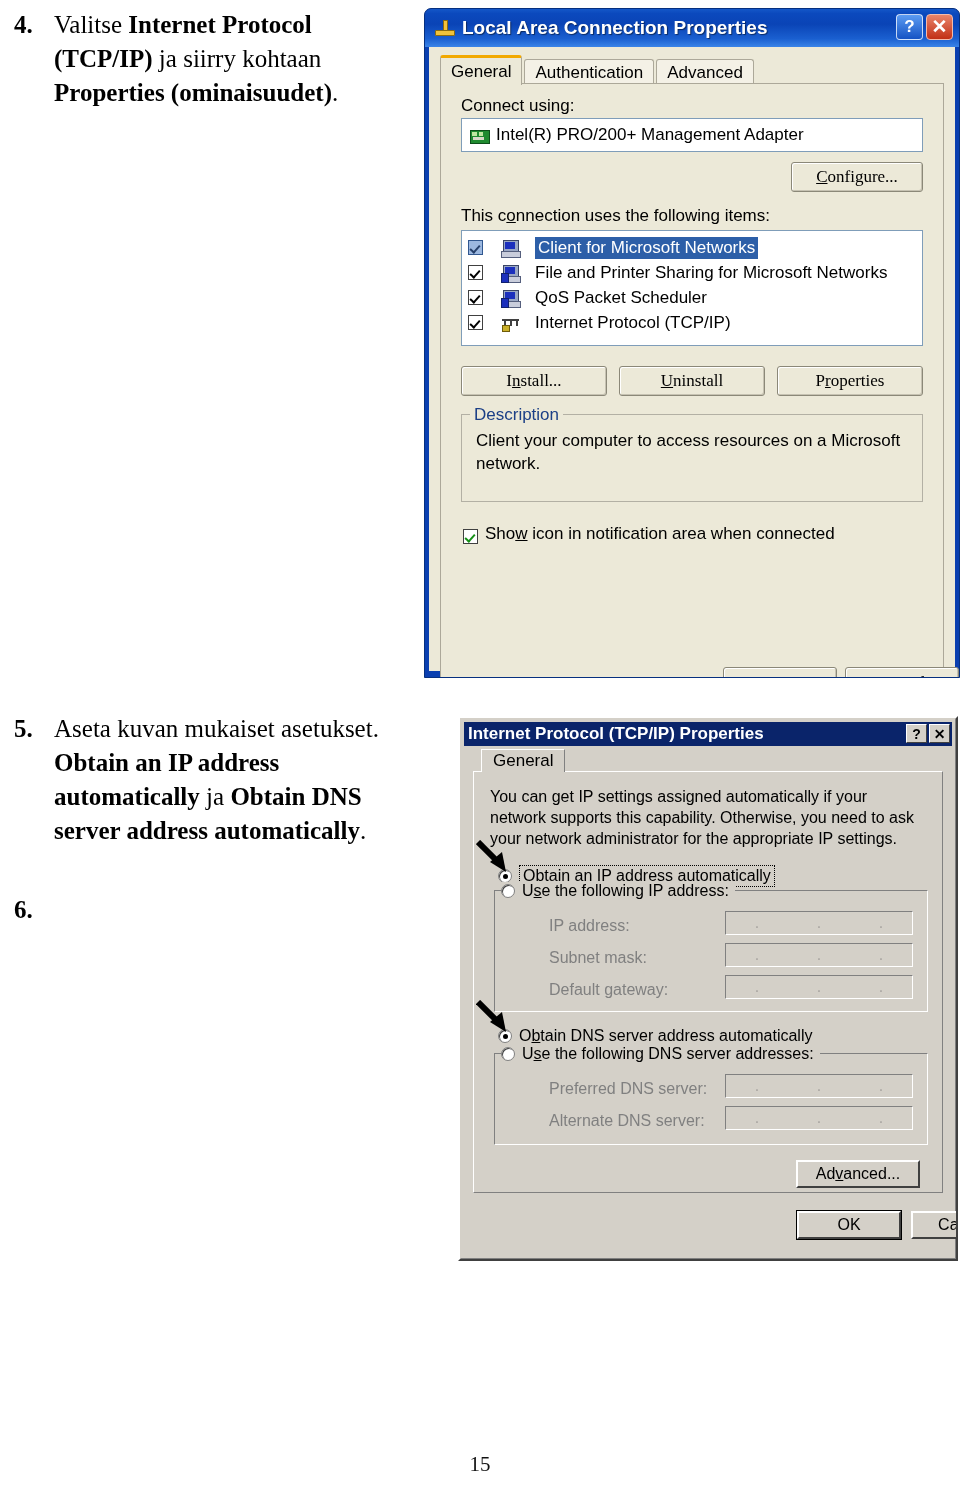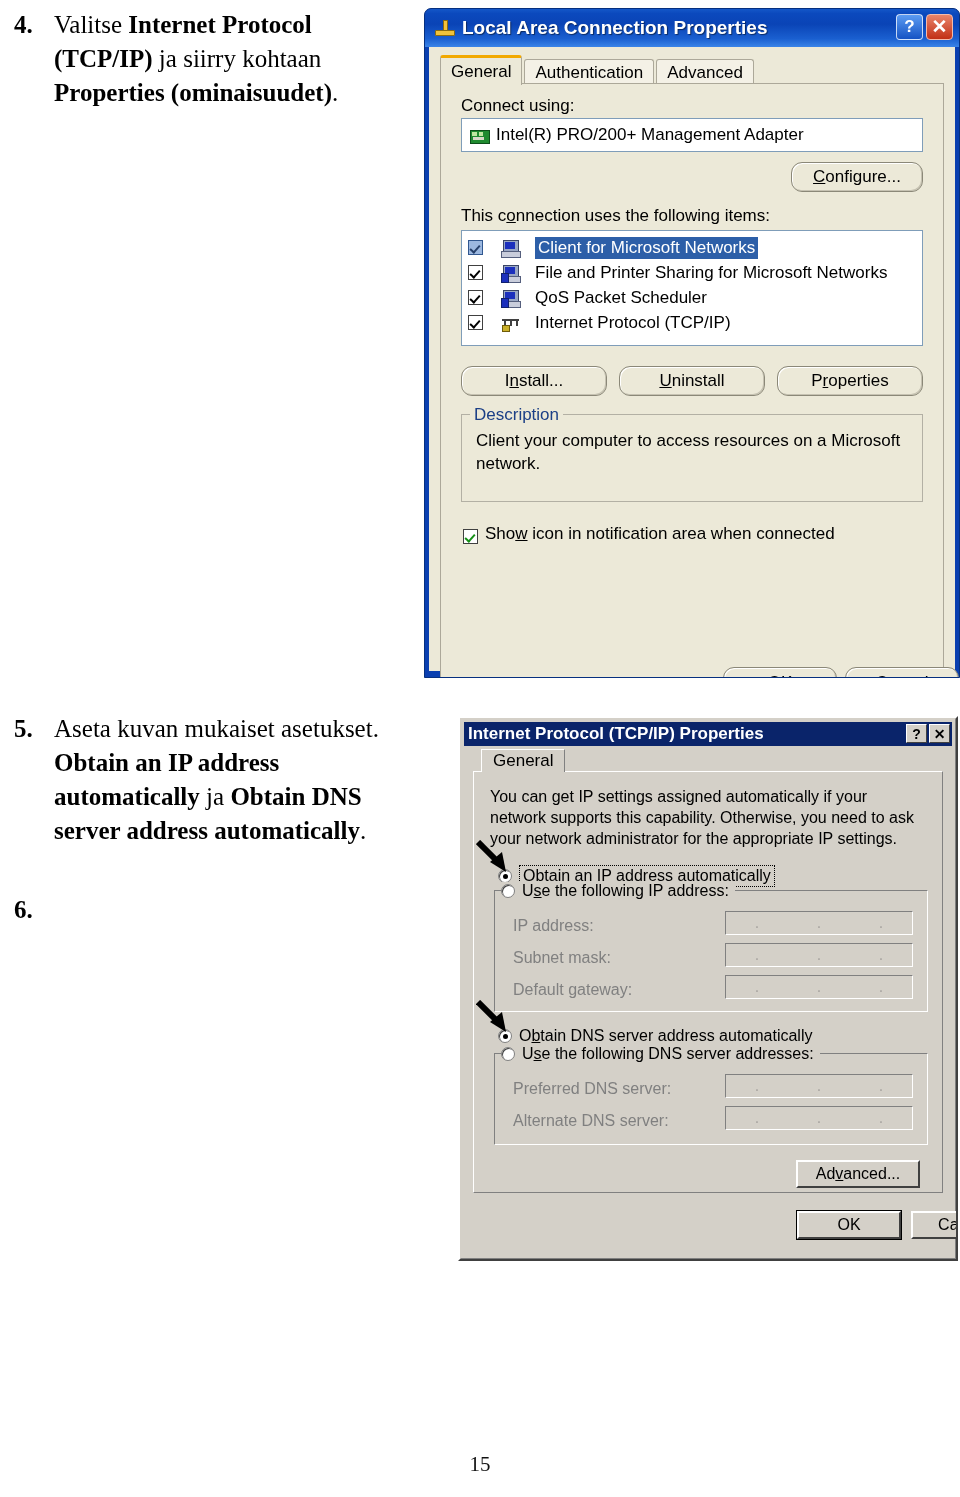--- a/index.html
+++ b/index.html
@@ -91,24 +91,25 @@
     position:absolute;left:11px;top:36px;right:11px;height:700px;
     background:#ece9d8;border:1px solid #aca899;box-sizing:border-box;
   }
 
   .lbl{font-size:17px;color:#000;}
   .txtbox{
     background:#fff;border:1px solid #7f9db9;box-sizing:border-box;
     display:flex;align-items:center;
   }
   .btn{
-    background:#ece9d8;border:1px solid #8b8878;border-radius:11px;
+    background:#ece9d8;border:1px solid #8b8878;border-radius:3px;
     box-sizing:border-box;display:flex;align-items:center;justify-content:center;
     font-size:17px;color:#000;
     box-shadow:inset 1px 1px 0 #fff, inset -1px -1px 0 #c6c2b2;
+    font-family:Liberation Serif, serif;
   }
   .u{text-decoration:underline;}
 
   
   .nic-icon{width:18px;height:15px;position:relative;margin:0 8px 0 8px;flex:0 0 18px;}
   .nic-icon .board{position:absolute;left:0;top:2px;width:18px;height:12px;background:#1f8a2f;border:1px solid #0c4d19;}
   .nic-icon .c1{position:absolute;left:2px;top:4px;width:5px;height:4px;background:#bfe6a0;}
   .nic-icon .c2{position:absolute;left:9px;top:4px;width:4px;height:4px;background:#bfe6a0;}
   .nic-icon .c3{position:absolute;left:3px;top:9px;width:11px;height:3px;background:#d7d7c8;}
 
@@ -196,21 +197,21 @@
     border:1px solid #808080;box-sizing:border-box;position:relative;flex:0 0 14px;
     box-shadow:inset 1px 1px 0 #404040;
   }
   .radio.on::after{
     content:"";position:absolute;left:3.5px;top:3.5px;width:5px;height:5px;border-radius:50%;background:#000;
   }
   .radio-row{display:flex;align-items:center;}
   .radio-row .rtxt{font-size:16px;color:#000;margin-left:7px;white-space:nowrap;}
   .focusbox{border:1px dotted #000;padding:1px 3px;}
   .gbox2{position:absolute;border:1px solid #808080;border-right-color:#fff;border-bottom-color:#fff;box-sizing:border-box;}
-  .fieldlabel{font-size:16px;color:#808080;}
+  .fieldlabel{font-size:16px;color:#808080;margin-left:36px;}
   .ipfield{
     position:absolute;height:24px;background:#d4d0c8;box-sizing:border-box;
     border:1px solid #808080;border-right-color:#fff;border-bottom-color:#fff;
     display:flex;align-items:center;justify-content:space-around;
   }
   .ipfield .dot{color:#a8a4a0;font-size:16px;}
   .btn2{
     position:absolute;background:#d4d0c8;box-sizing:border-box;
     border:2px solid #fff;border-right-color:#404040;border-bottom-color:#404040;
     display:flex;align-items:center;justify-content:center;font-size:16px;color:#000;

